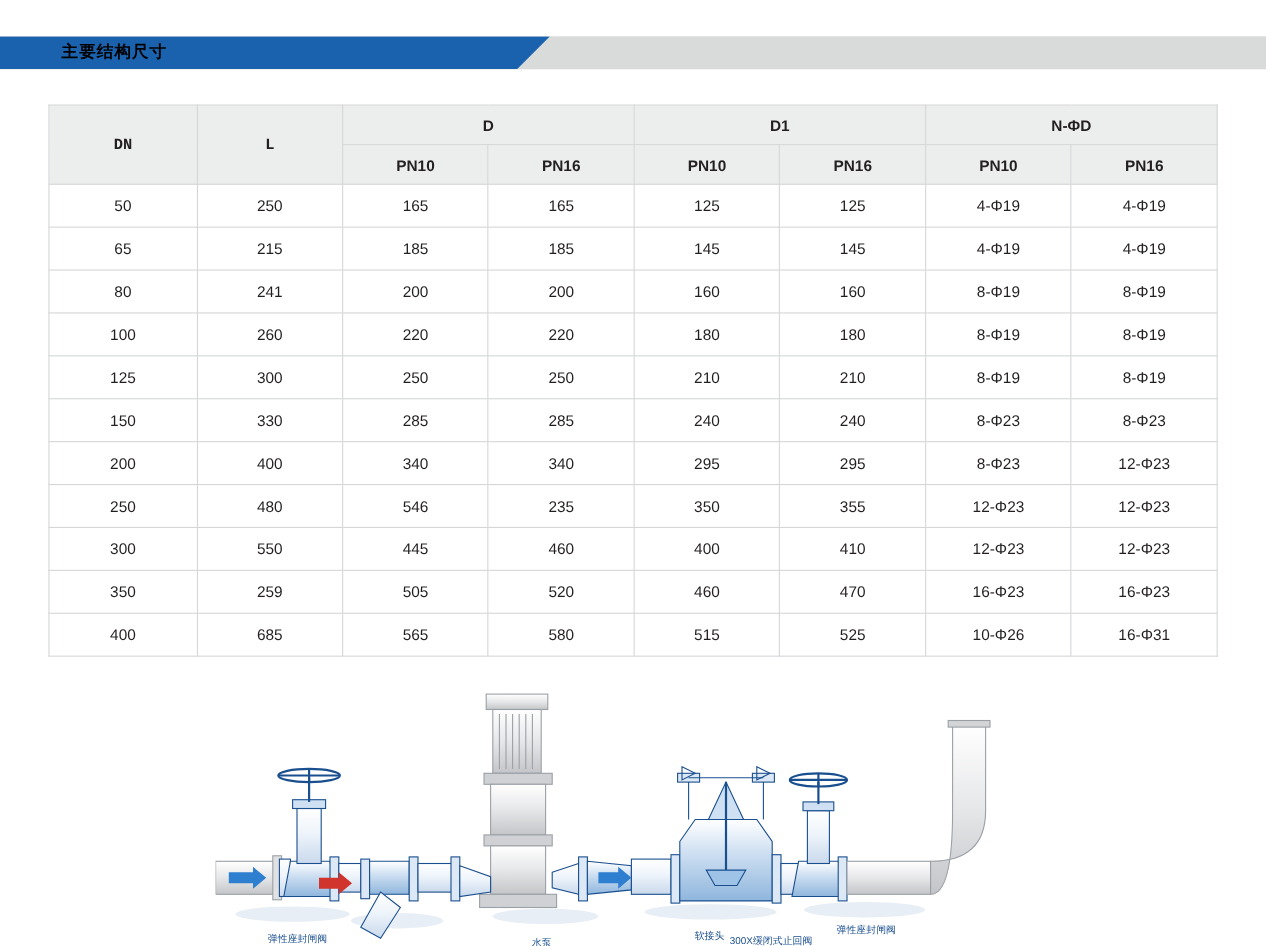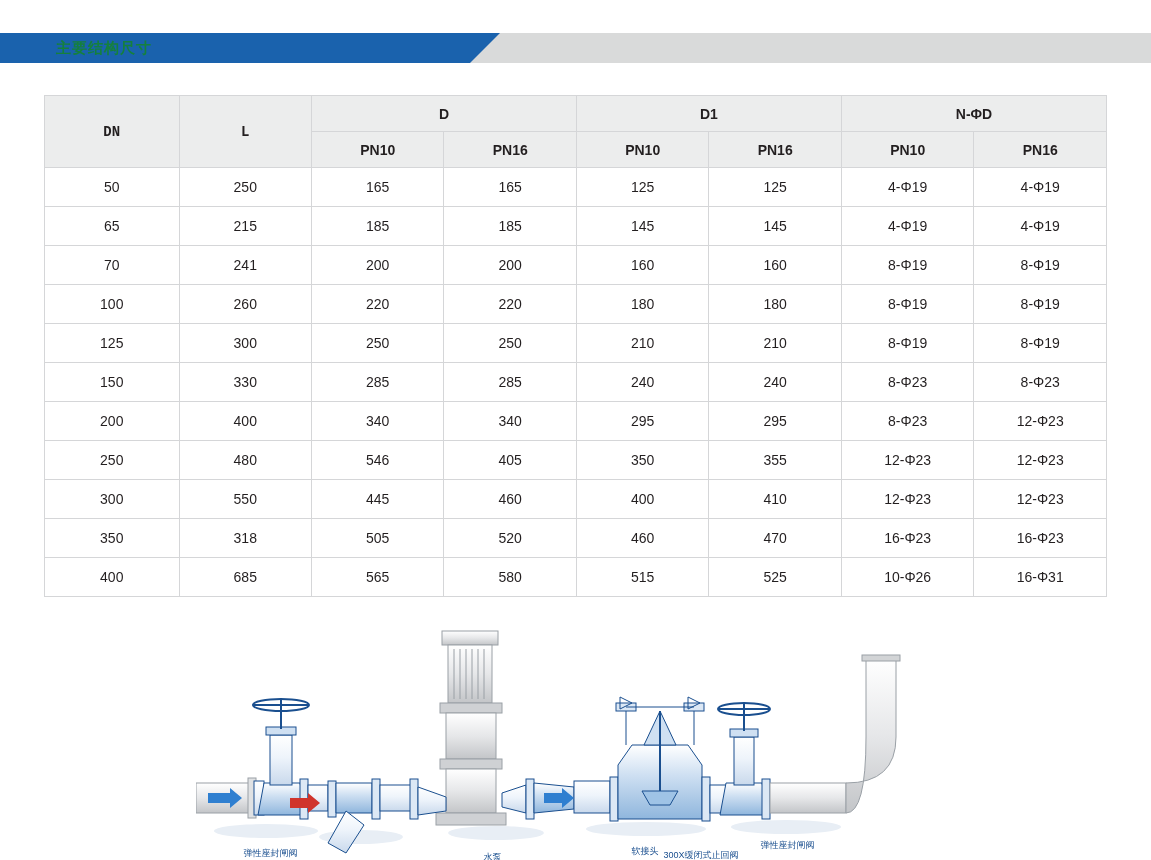--- a/index.html
+++ b/index.html
@@ -38,21 +38,21 @@
     width: 500px;
     background: #1a62ad;
     clip-path: polygon(0 0, 100% 0, calc(100% - 30px) 100%, 0 100%);
   }
   .banner-title {
     position: absolute;
     left: 56px;
     top: 0;
     height: 30px;
     line-height: 30px;
-    color: #15803d;
+    color: #000000;
     font-size: 15px;
     font-weight: bold;
     letter-spacing: 1px;
   }
 
   
   .table-wrap {
     margin: 32px 44px 0 44px;
     width: 1063px;
   }
@@ -154,21 +154,21 @@
           <td>65</td>
           <td>215</td>
           <td>185</td>
           <td>185</td>
           <td>145</td>
           <td>145</td>
           <td>4-Φ19</td>
           <td>4-Φ19</td>
         </tr>
         <tr>
-          <td>70</td>
+          <td>80</td>
           <td>241</td>
           <td>200</td>
           <td>200</td>
           <td>160</td>
           <td>160</td>
           <td>8-Φ19</td>
           <td>8-Φ19</td>
         </tr>
         <tr>
           <td>100</td>
@@ -207,39 +207,39 @@
           <td>340</td>
           <td>295</td>
           <td>295</td>
           <td>8-Φ23</td>
           <td>12-Φ23</td>
         </tr>
         <tr>
           <td>250</td>
           <td>480</td>
           <td>546</td>
-          <td>405</td>
+          <td>235</td>
           <td>350</td>
           <td>355</td>
           <td>12-Φ23</td>
           <td>12-Φ23</td>
         </tr>
         <tr>
           <td>300</td>
           <td>550</td>
           <td>445</td>
           <td>460</td>
           <td>400</td>
           <td>410</td>
           <td>12-Φ23</td>
           <td>12-Φ23</td>
         </tr>
         <tr>
           <td>350</td>
-          <td>318</td>
+          <td>259</td>
           <td>505</td>
           <td>520</td>
           <td>460</td>
           <td>470</td>
           <td>16-Φ23</td>
           <td>16-Φ23</td>
         </tr>
         <tr>
           <td>400</td>
           <td>685</td>

